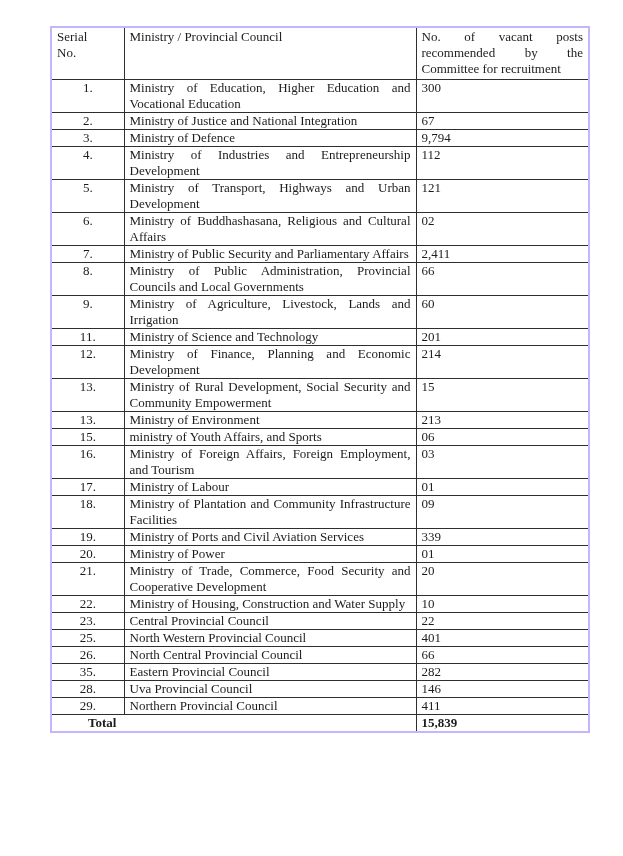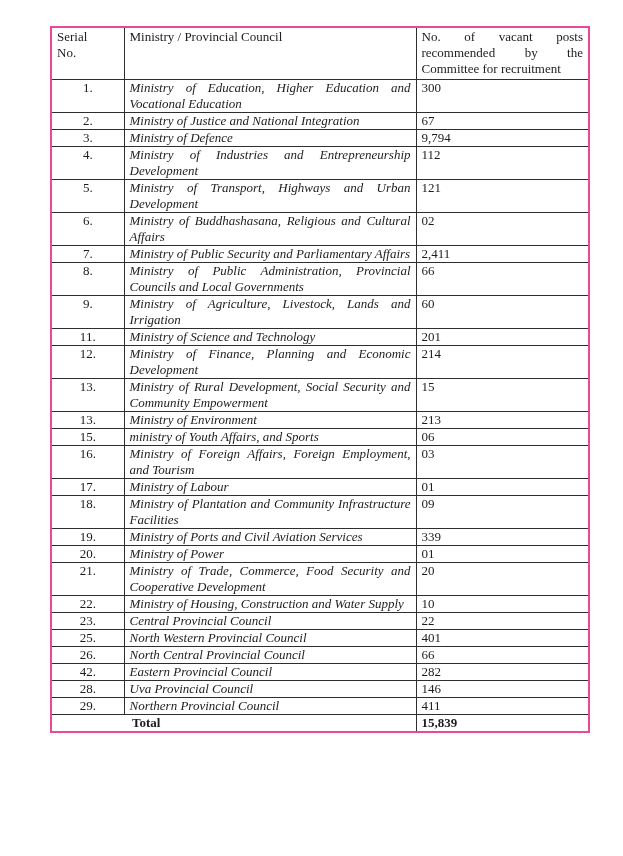--- a/index.html
+++ b/index.html
@@ -15,21 +15,21 @@
     font-family: "Liberation Serif", serif;
     color: #1c1c1c;
   }
   table.vacancy-table {
     position: absolute;
     left: 50px;
     top: 26px;
     width: 538px;
     border-collapse: collapse;
     table-layout: fixed;
-    border: 2px solid #ec4899;
+    border: 2px solid #c4b5fd;
   }
   col.col-serial   { width: 73px;  }
   col.col-ministry { width: 292px; }
   col.col-vacant   { width: 173px; }
   th, td {
     border: 1px solid #2e2e2e;
     font-size: 13px;
     line-height: 16px;
     font-weight: normal;
     vertical-align: top;
@@ -46,31 +46,30 @@
   }
   th.c-vacant {
     text-align: justify;
   }
   td.c-serial {
     text-align: center;
     padding: 0 2px;
   }
   td.c-ministry {
     text-align: justify;
-    font-style: italic;
   }
   td.c-vacant {
     text-align: left;
   }
   tr.total-row td {
     font-weight: bold;
   }
   td.total-label {
     text-align: left;
-    padding-left: 80px;
+    padding-left: 36px;
   }
 </style>
 </head>
 <body>
 
 <table class="vacancy-table">
   <colgroup>
     <col class="col-serial">
     <col class="col-ministry">
     <col class="col-vacant">
@@ -197,21 +196,21 @@
     <td class="c-serial">25.</td>
     <td class="c-ministry">North Western Provincial Council</td>
     <td class="c-vacant">401</td>
   </tr>
       <tr>
     <td class="c-serial">26.</td>
     <td class="c-ministry">North Central Provincial Council</td>
     <td class="c-vacant">66</td>
   </tr>
       <tr>
-    <td class="c-serial">42.</td>
+    <td class="c-serial">35.</td>
     <td class="c-ministry">Eastern Provincial Council</td>
     <td class="c-vacant">282</td>
   </tr>
       <tr>
     <td class="c-serial">28.</td>
     <td class="c-ministry">Uva Provincial Council</td>
     <td class="c-vacant">146</td>
   </tr>
       <tr>
     <td class="c-serial">29.</td>

